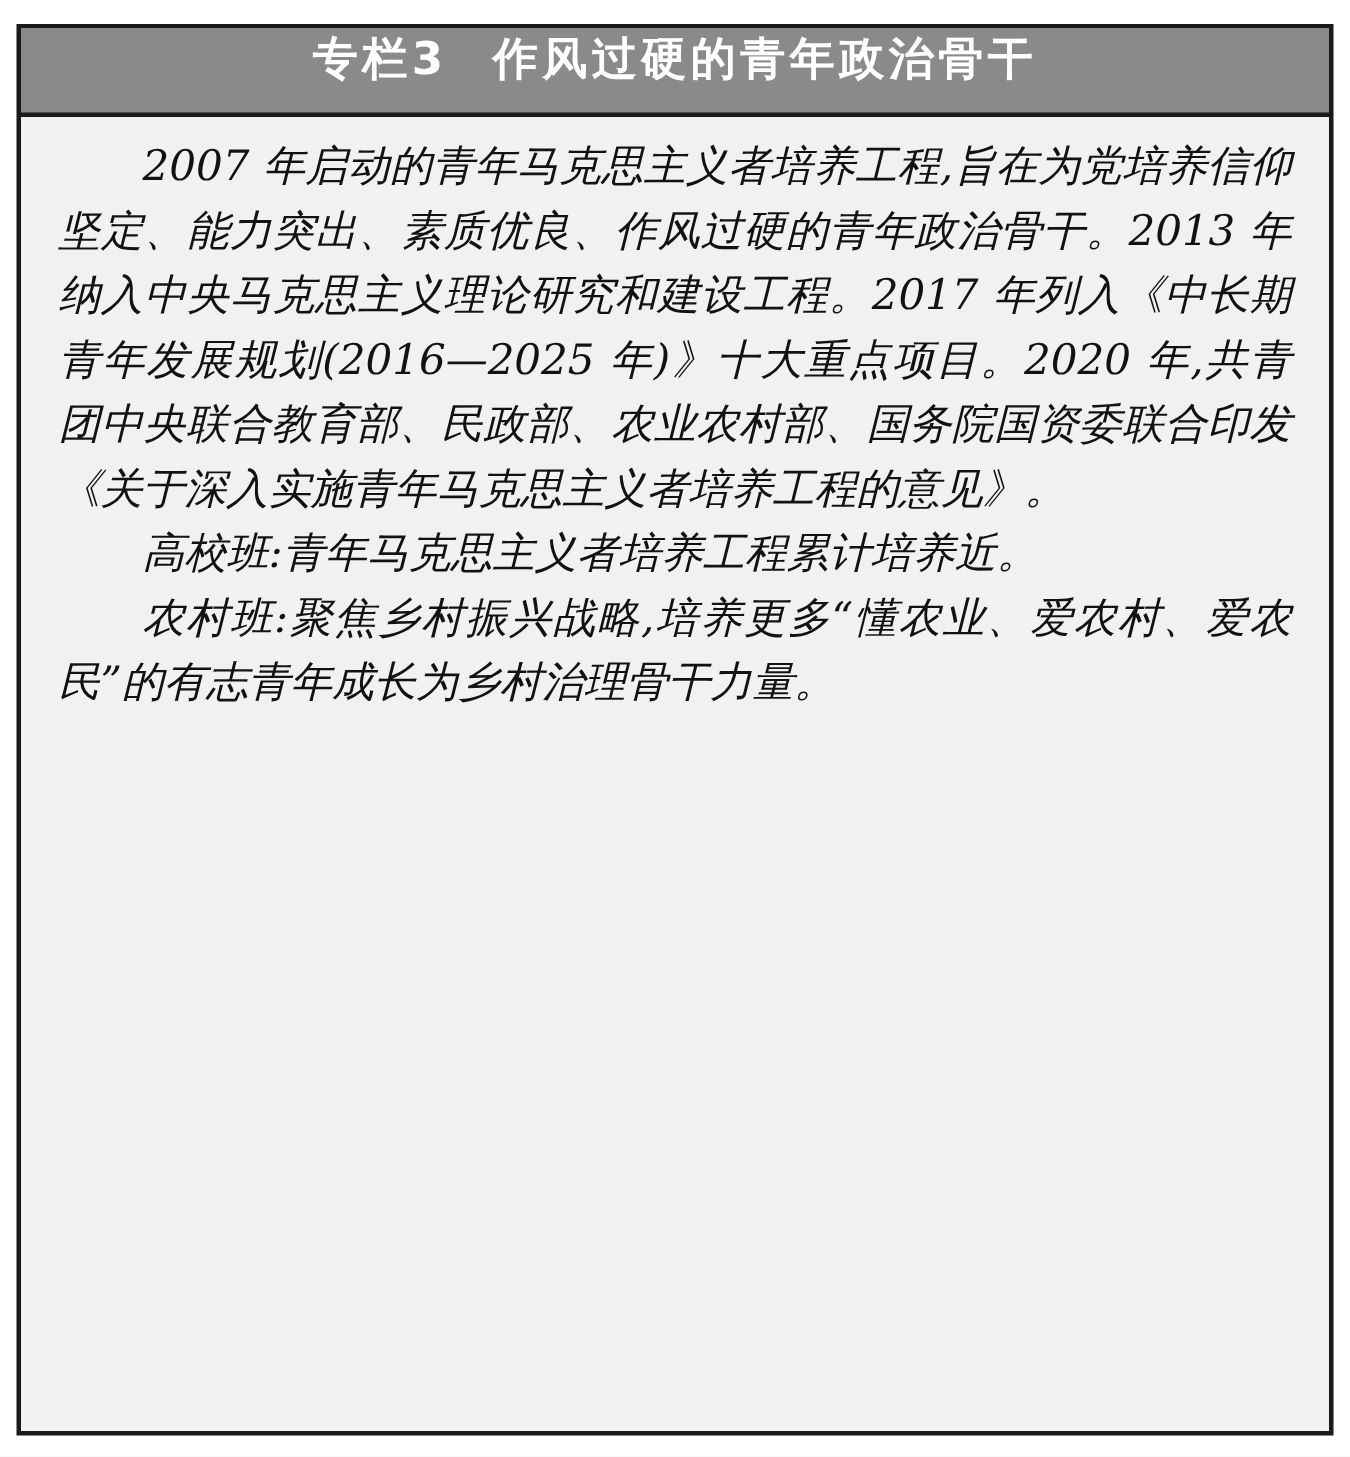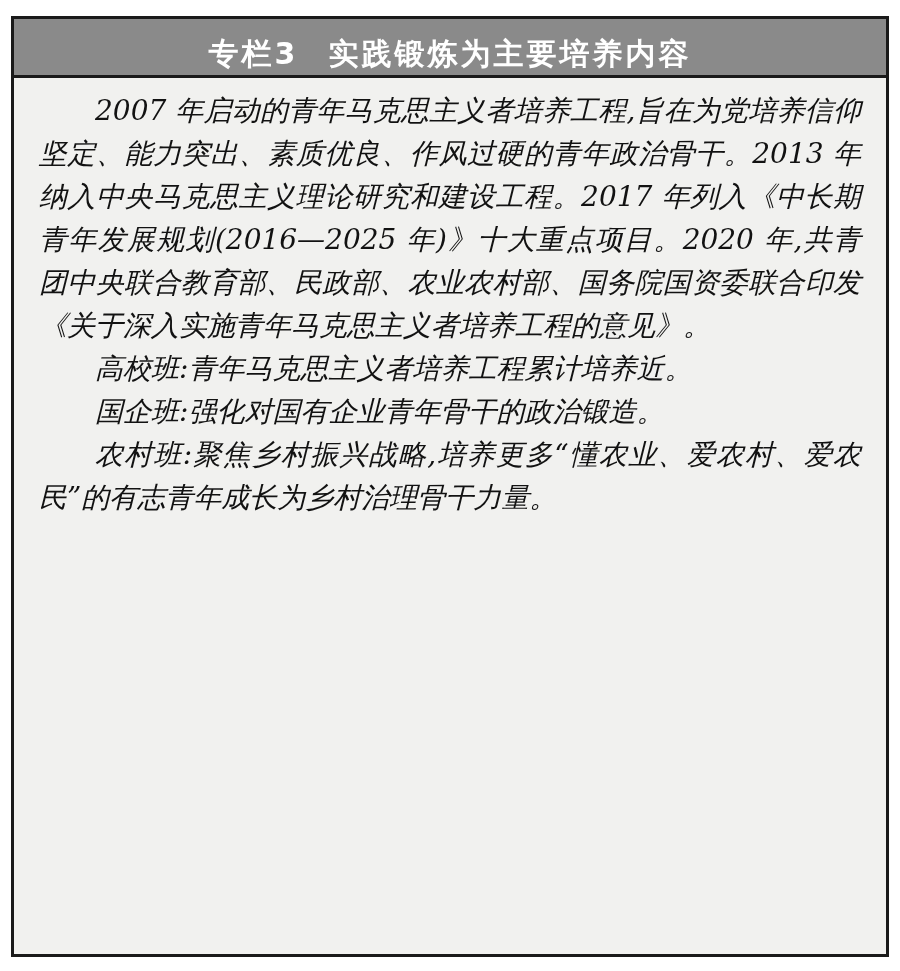--- a/index.html
+++ b/index.html
@@ -22,21 +22,21 @@
     box-sizing: border-box;
     border: 3px solid #1a1a1a;
     background: #f1f1ef;
   }
   .panel-header {
     height: 56px;
     box-sizing: content-box;
     background: #8a8a8a;
     border-bottom: 3px solid #1a1a1a;
     display: flex;
-    align-items: flex-end;
+    align-items: flex-start;
     justify-content: center;
     font-family: "DejaVu Sans", "Liberation Sans", sans-serif;
     font-weight: bold;
     font-size: 30px;
     color: #ffffff;
     letter-spacing: 3px;
   }
   .panel-header .panel-label {
     margin-right: 30px;
   }
@@ -52,21 +52,20 @@
     text-indent: 2em;
     font-style: italic;
   }
 </style>
 </head>
 <body>
 
 <div class="column-panel">
   <div class="panel-header">
     <span class="panel-label">专栏3</span>
-    <span class="panel-title">实践锻炼为主要培养内容</span>
+    <span class="panel-title">作风过硬的青年政治骨干</span>
   </div>
   <div class="panel-body">
     <p>2007 年启动的青年马克思主义者培养工程,旨在为党培养信仰坚定、能力突出、素质优良、作风过硬的青年政治骨干。2013 年纳入中央马克思主义理论研究和建设工程。2017 年列入《中长期青年发展规划(2016—2025 年)》十大重点项目。2020 年,共青团中央联合教育部、民政部、农业农村部、国务院国资委联合印发《关于深入实施青年马克思主义者培养工程的意见》。</p>
     <p>高校班:青年马克思主义者培养工程累计培养近。</p>
-    <p>国企班:强化对国有企业青年骨干的政治锻造。</p>
     <p>农村班:聚焦乡村振兴战略,培养更多“懂农业、爱农村、爱农民”的有志青年成长为乡村治理骨干力量。</p>
   </div>
 </div>
 
 </body></html>

